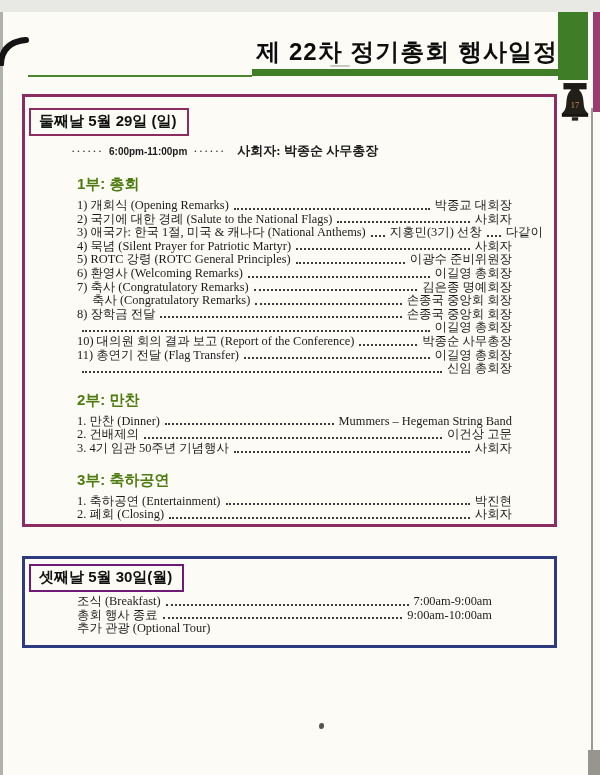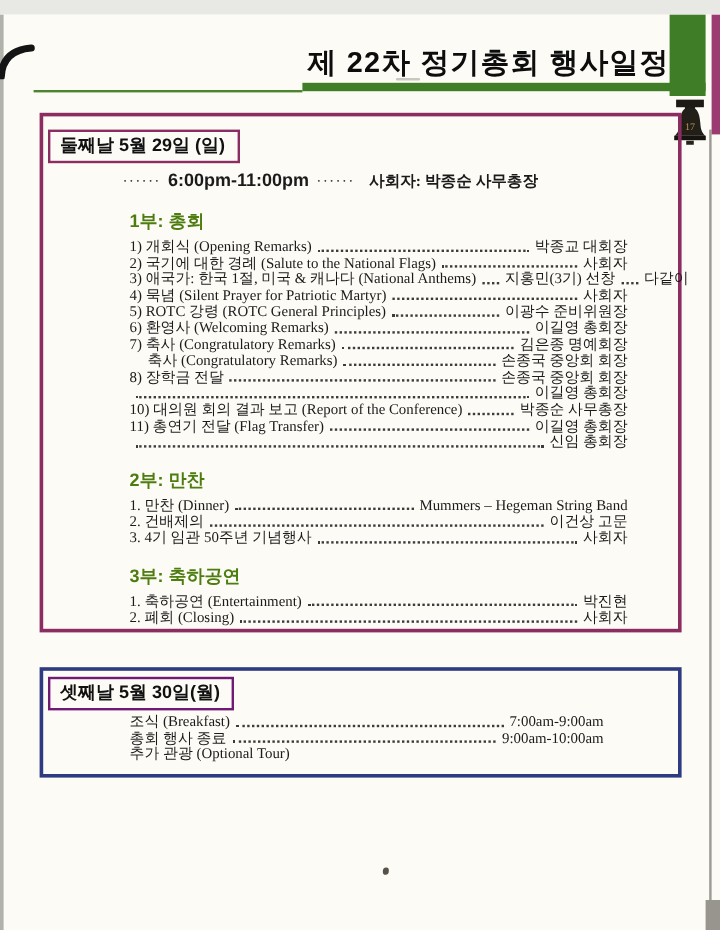--- a/index.html
+++ b/index.html
@@ -22,39 +22,39 @@
     position:absolute;top:24px;right:42px;margin:0;
     font-family:"Liberation Sans", sans-serif;font-weight:700;
     font-size:24px;letter-spacing:1px;color:#0d0d0d;white-space:nowrap;
   }
   .green-line-thin{position:absolute;left:28px;top:63px;width:224px;height:2px;background:#4b8531;}
   .green-line-thick{position:absolute;left:252px;top:57px;width:336px;height:7px;background:#3f7d26;}
   .green-block{position:absolute;left:558px;top:0;width:30px;height:68px;background:#3f7d26;}
   .bell{position:absolute;left:559px;top:70px;}
 
   
-  .event-box{position:absolute;left:33px;width:535px;background:transparent;box-sizing:border-box;padding-left:20px;}
+  .event-box{position:absolute;left:22px;width:535px;background:transparent;box-sizing:border-box;}
   .box-day2{top:82px;height:433px;border:3px solid #8c2d62;}
   .box-day3{top:544px;height:92px;border:3px solid #2e3b80;}
   .day-label{
     position:absolute;left:4px;background:#fcfbf6;
     font-family:"Liberation Sans", sans-serif;font-weight:700;font-size:15px;
     padding:2px 10px 3px 8px;white-space:nowrap;color:#111;
   }
   .box-day2 .day-label{top:11px;border:2px solid #8c2d62;}
   .box-day3 .day-label{top:5px;border:2px solid #701a75;}
 
   .box-day2 .box-content{padding:45px 42px 0 40px;}
   .box-day3 .box-content{padding:36px 62px 0 52px;}
 
   
   .evt-row{display:flex;align-items:baseline;white-space:nowrap;}
   .evt-title{font-family:"Liberation Sans", sans-serif;font-weight:700;font-size:14.5px;}
   .evt-dots{font-size:13px;letter-spacing:1px;margin:0 6px;color:#333;}
-  .evt-time{font-family:"Liberation Sans", sans-serif;font-weight:600;font-size:15px;}
+  .evt-time{font-family:"Liberation Sans", sans-serif;font-weight:600;font-size:10px;}
   .evt-host{font-size:13px;font-weight:600;margin-left:6px;}
 
   .part-heading{
     font-family:"Liberation Sans", sans-serif;font-weight:700;font-size:15px;
     margin:15px 0 5px 12px;color:#4d7c0f;
   }
   .box-day2 .prog-list{margin-left:12px;margin-right:0;}
   .row{display:flex;align-items:flex-end;line-height:13.6px;font-size:12.4px;white-space:nowrap;}
   .row .lbl{flex:0 0 auto;}
   .row .leader{

